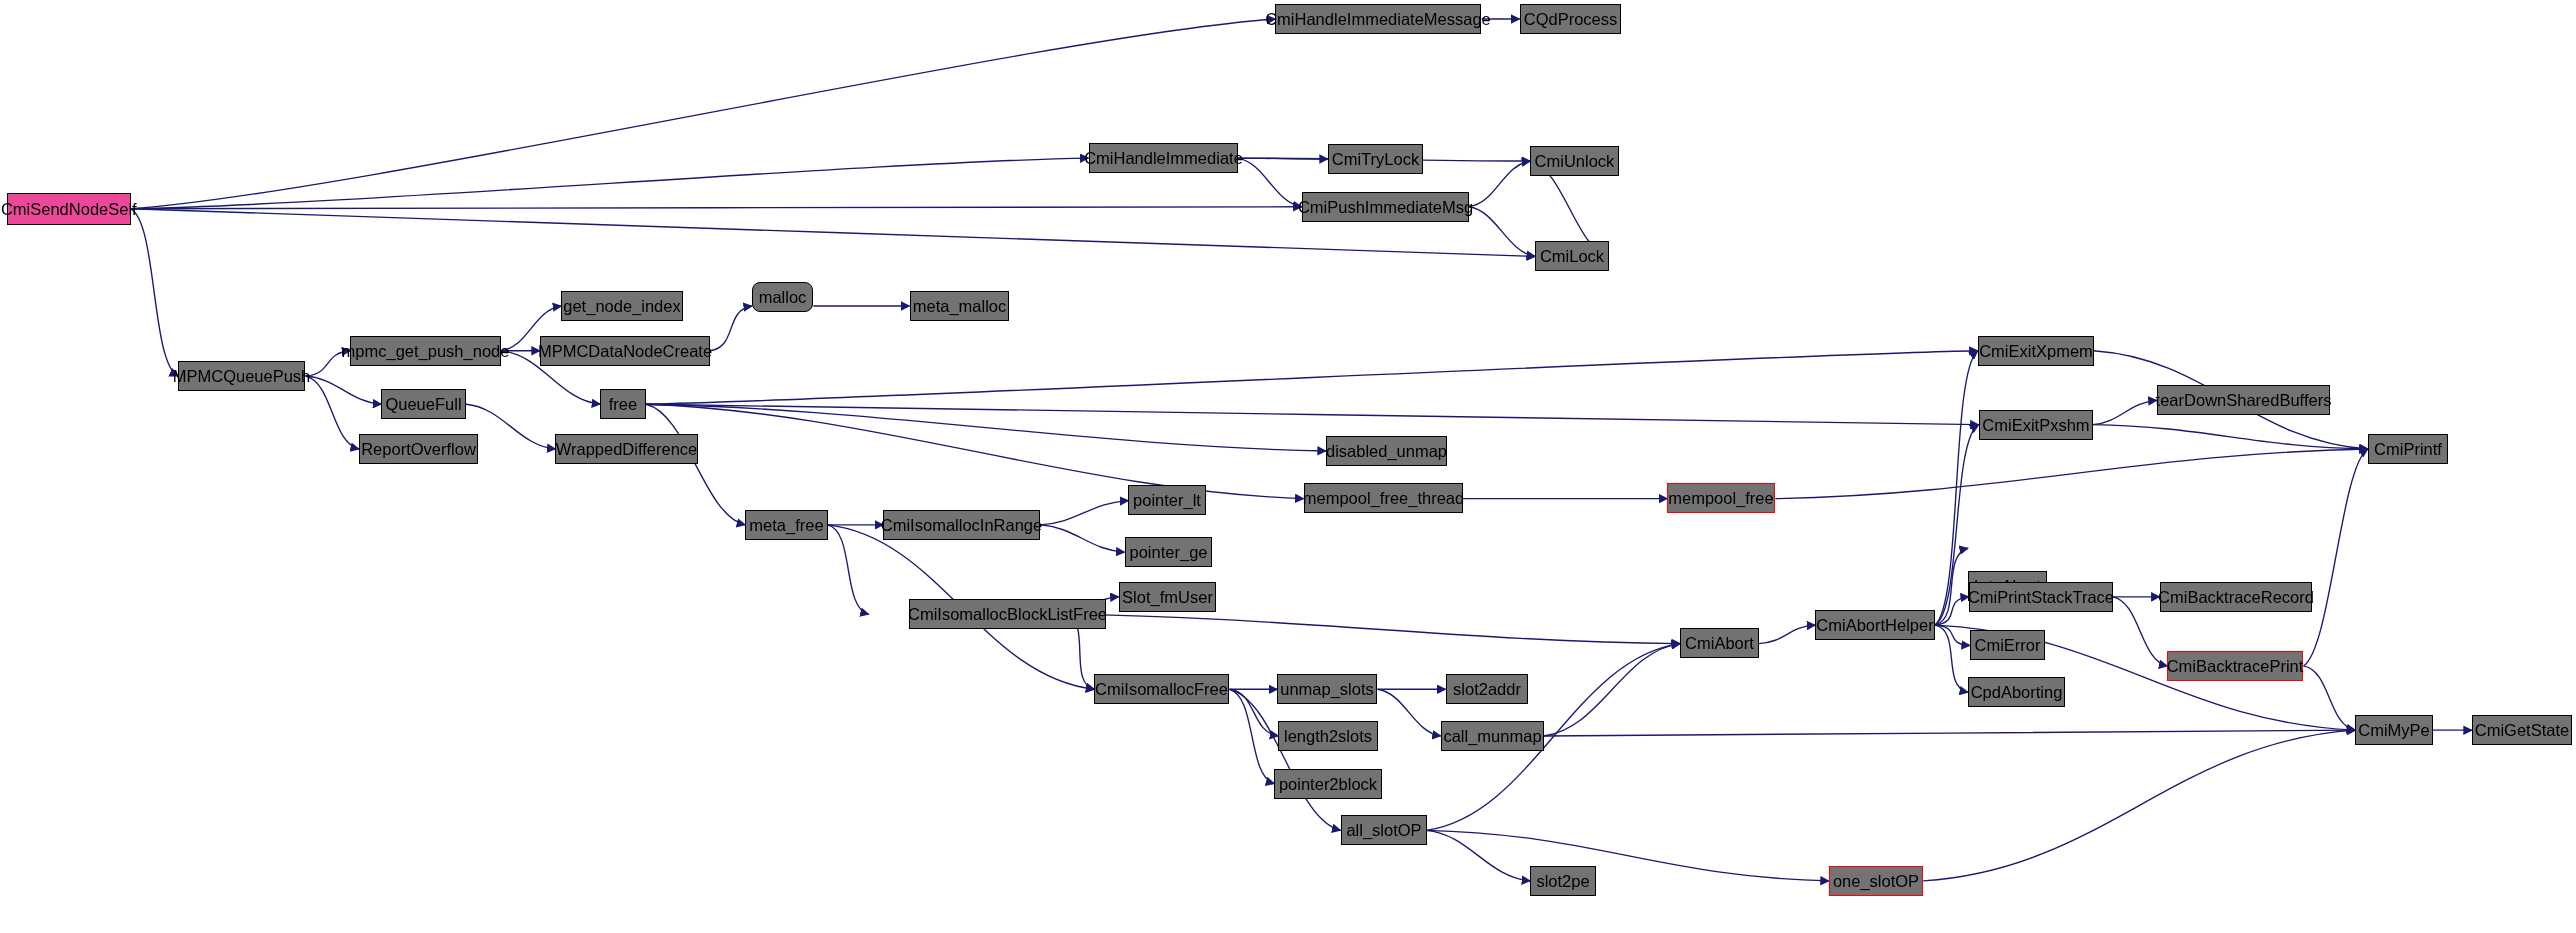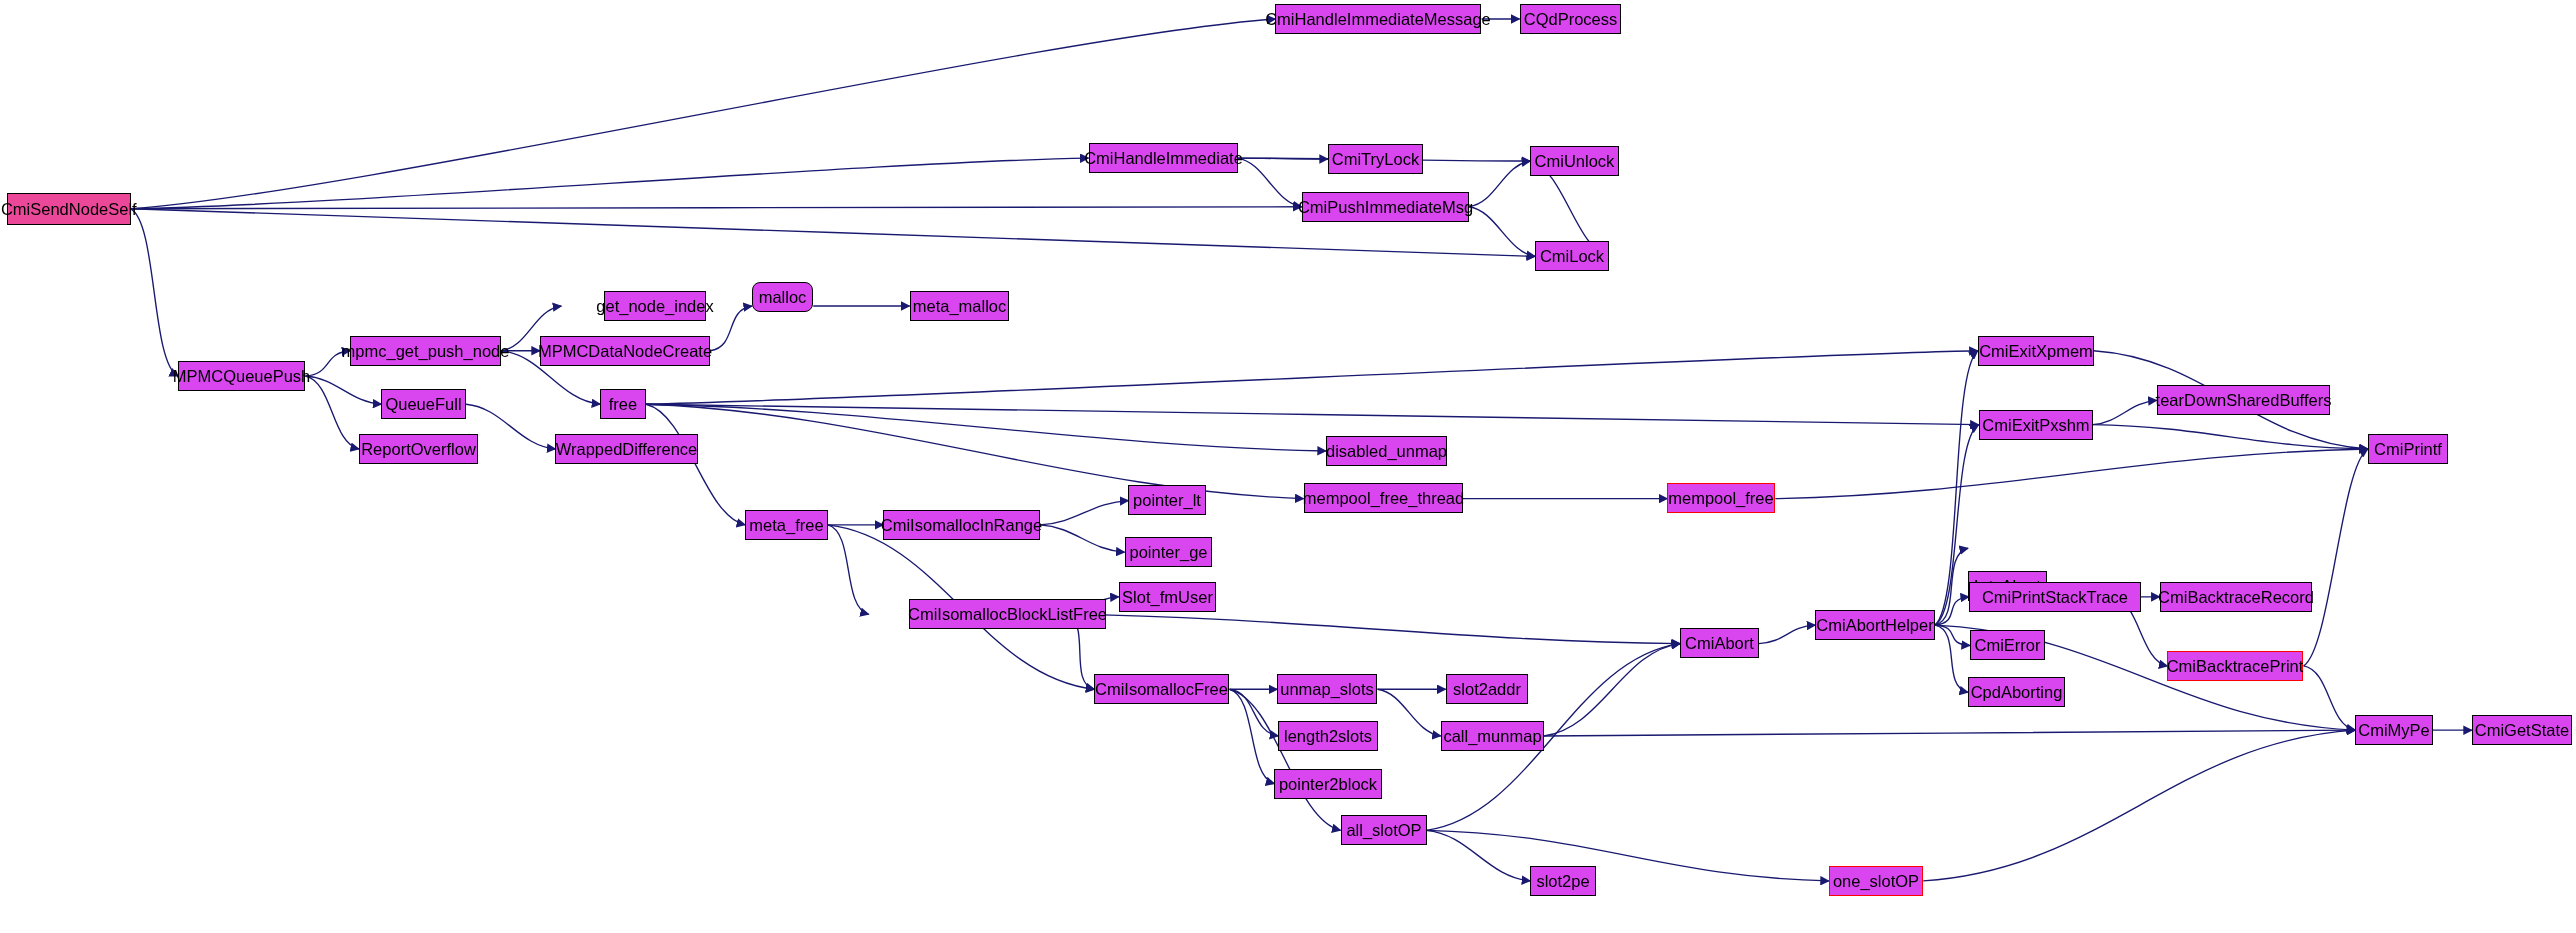--- a/index.html
+++ b/index.html
@@ -1,19 +1,19 @@
 <!DOCTYPE html>
 <html><head>
 <meta charset="utf-8">
 <style>
   html,body{margin:0;padding:0;background:#ffffff;}
   body{font-family:"Liberation Sans","DejaVu Sans",sans-serif;}
   #canvas{position:relative;width:2576px;height:934px;background:#ffffff;overflow:hidden;}
   #edges{position:absolute;left:0;top:0;width:2576px;height:934px;}
-  .node{position:absolute;box-sizing:border-box;border:1px solid #000000;background:#d946ef;
+  .node{position:absolute;box-sizing:border-box;border:1px solid #000000;background:#737373;
         display:flex;align-items:center;justify-content:center;
         font-size:16.5px;line-height:1;color:#000000;white-space:nowrap;letter-spacing:0px;}
   .node.root{background:#ec4899;border-color:#000000;}
   .node.hl{border-color:#ff0000;}
   .node span{pointer-events:none;}
 </style>
 </head>
 <body>
 
 <div id="canvas">
@@ -114,21 +114,21 @@
       </div>
       <div class="node" style="left: 1535px; top: 241px; width: 74px; height: 30px;">
         <span>CmiLock</span>
       </div>
       <div class="node" style="left: 178px; top: 361px; width: 127px; height: 30px;">
         <span>MPMCQueuePush</span>
       </div>
       <div class="node" style="left: 350px; top: 336px; width: 151px; height: 30px;">
         <span>mpmc_get_push_node</span>
       </div>
-      <div class="node" style="left: 561px; top: 291px; width: 102px; height: 30px; margin-left: 43px;">
+      <div class="node" style="left: 561px; top: 291px; width: 122px; height: 30px;">
         <span>get_node_index</span>
       </div>
       <div class="node" style="left: 540px; top: 336px; width: 170px; height: 30px;">
         <span>MPMCDataNodeCreate</span>
       </div>
       <div class="node" style="left: 752px; top: 282px; width: 61px; height: 30px; border-radius: 8px;">
         <span>malloc</span>
       </div>
       <div class="node" style="left: 910px; top: 291px; width: 99px; height: 30px;">
         <span>meta_malloc</span>
@@ -186,21 +186,21 @@
       </div>
       <div class="node" style="left: 1680px; top: 628px; width: 79px; height: 30px;">
         <span>CmiAbort</span>
       </div>
       <div class="node" style="left: 1815px; top: 610px; width: 120px; height: 30px;">
         <span>CmiAbortHelper</span>
       </div>
       <div class="node" style="left: 1968px; top: 533px; width: 79px; height: 30px; margin-top: 38px;">
         <span>LrtsAbort</span>
       </div>
-      <div class="node" style="left: 1969px; top: 582px; width: 172px; height: 30px;">
+      <div class="node" style="left: 1969px; top: 582px; width: 144px; height: 30px;">
         <span>CmiPrintStackTrace</span>
       </div>
       <div class="node" style="left: 1970px; top: 630px; width: 75px; height: 30px;">
         <span>CmiError</span>
       </div>
       <div class="node" style="left: 1968px; top: 677px; width: 97px; height: 30px;">
         <span>CpdAborting</span>
       </div>
       <div class="node" style="left: 2160px; top: 582px; width: 152px; height: 30px;">
         <span>CmiBacktraceRecord</span>

